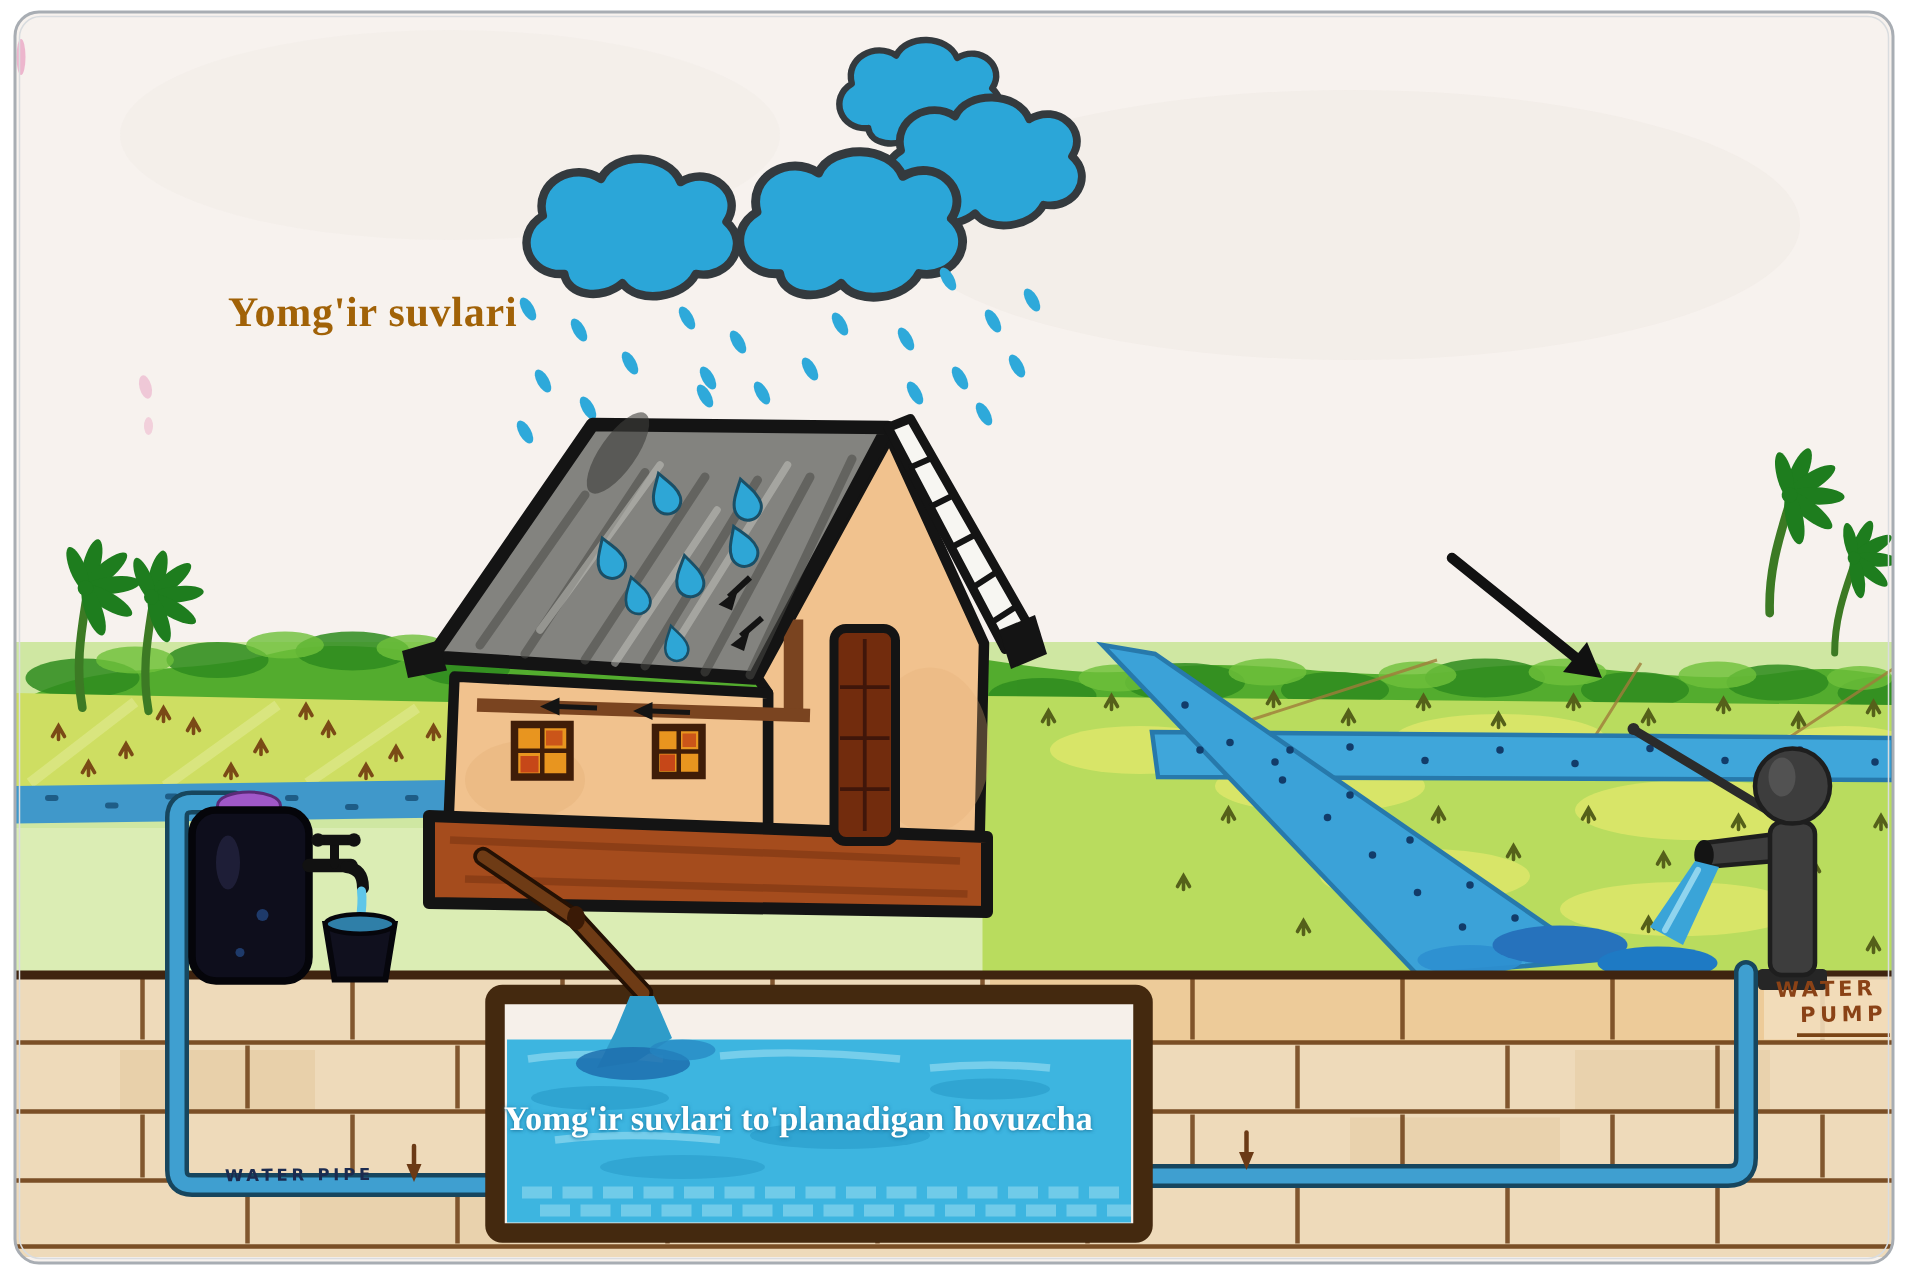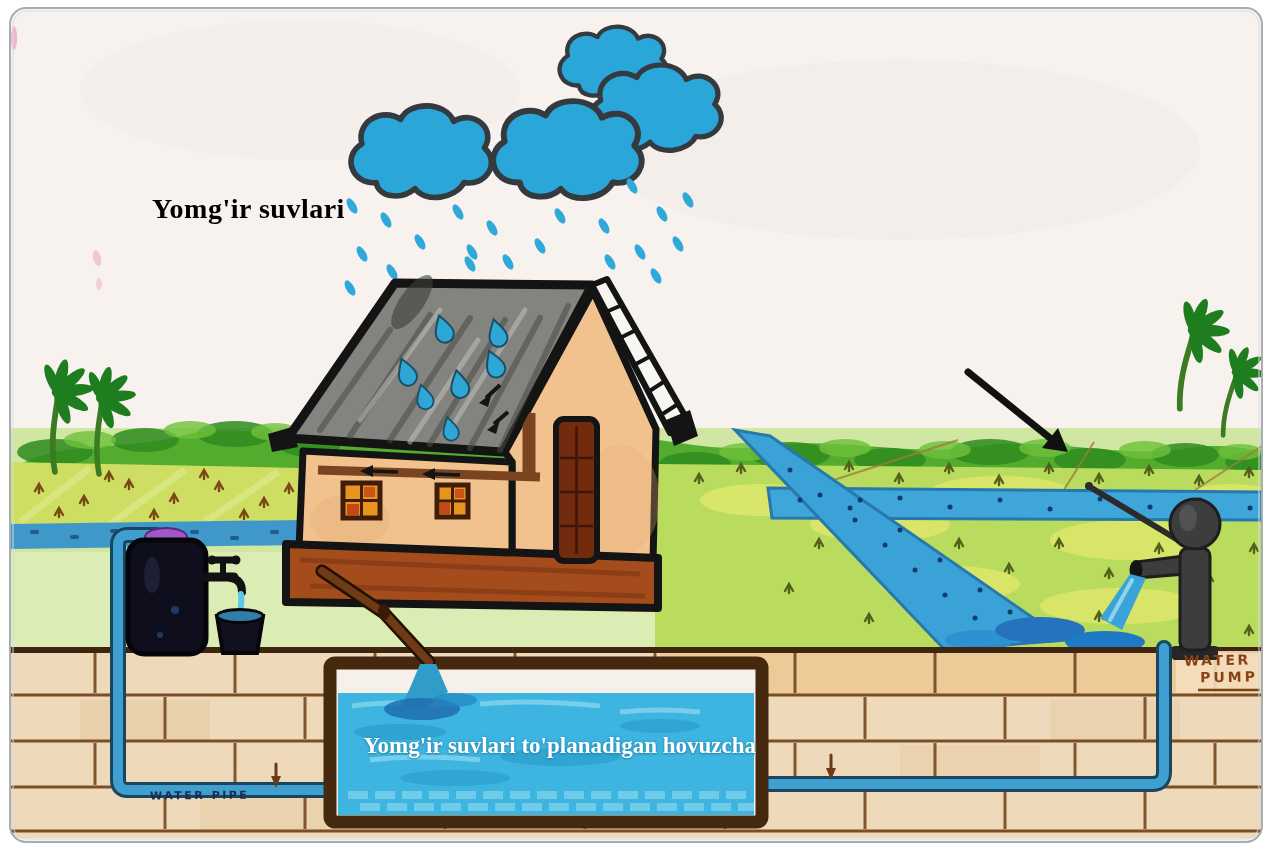--- a/index.html
+++ b/index.html
@@ -1,28 +1,28 @@
 <!DOCTYPE html>
 <html><head>
 <meta charset="utf-8">
 <style>
   html,body{margin:0;padding:0;background:#ffffff;}
   .stage{position:relative;width:1280px;height:856px;background:#ffffff;overflow:hidden;
          font-family:"Liberation Serif",serif;}
   .stage svg{position:absolute;left:0;top:0;}
   .lbl{position:absolute;white-space:nowrap;}
-  .lbl-rain{left:152px;top:193px;font-size:28px;font-weight:bold;color:#000000;letter-spacing:.5px;}
+  .lbl-rain{left:152px;top:193px;font-size:28px;font-weight:bold;color:#a16207;letter-spacing:.5px;}
   .lbl-crops{left:780px;top:329px;font-size:28px;font-weight:bold;color:#1a1a1a;letter-spacing:.2px;}
-  .lbl-pool{left:336px;top:733px;width:420px;text-align:right;font-size:23px;font-weight:bold;
+  .lbl-pool{left:336px;top:733px;width:420px;text-align:left;font-size:23px;font-weight:bold;
             color:#ffffff;text-shadow:0 0 3px rgba(40,140,180,.9),0 1px 2px rgba(30,120,160,.8);}
   .lbl-pump{left:1184px;top:652px;font-family:"DejaVu Sans",sans-serif;font-size:14px;font-weight:bold;
             color:#8a4216;letter-spacing:2.5px;line-height:17px;transform:rotate(-1deg);}
   .lbl-pump .l2{display:block;padding-left:16px;letter-spacing:3px;}
   .lbl-pipe{left:150px;top:777px;font-family:"DejaVu Sans",sans-serif;font-size:11px;font-weight:bold;
-            color:#1b2b50;letter-spacing:2.5px;transform:rotate(-.5deg);margin-top:12px;}
+            color:#1b2b50;letter-spacing:2.5px;transform:rotate(-.5deg);}
 </style>
 </head>
 <body>
 
 <div class="stage">
 <svg width="1280" height="856" viewBox="0 0 1280 856">
   <defs>
     <clipPath id="photo">
           <rect x="10" y="8" width="1252" height="834" rx="16"></rect>
         </clipPath>

